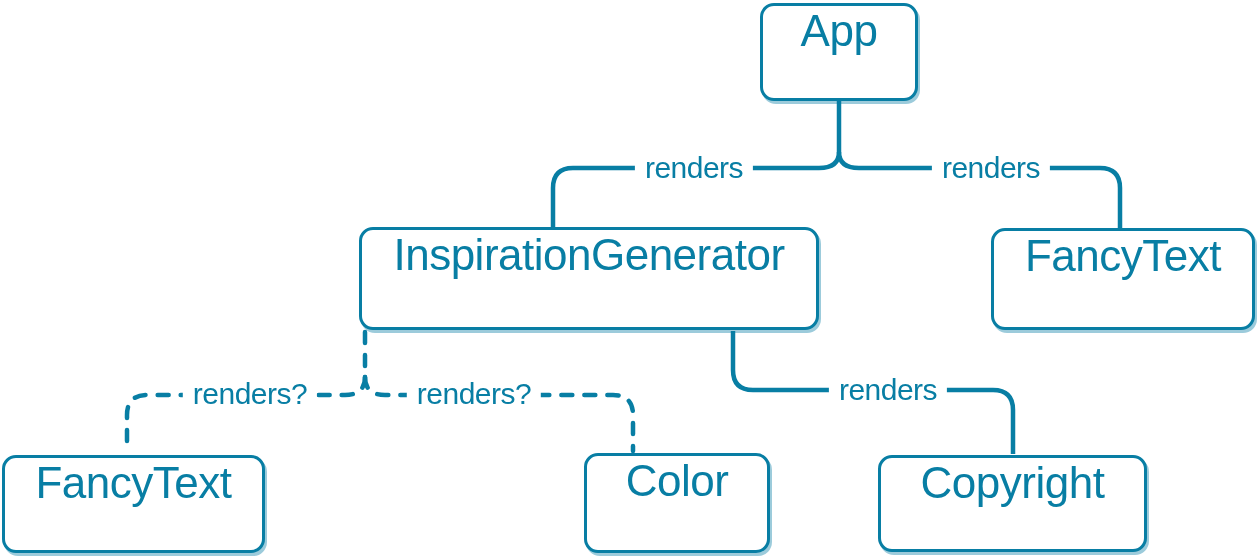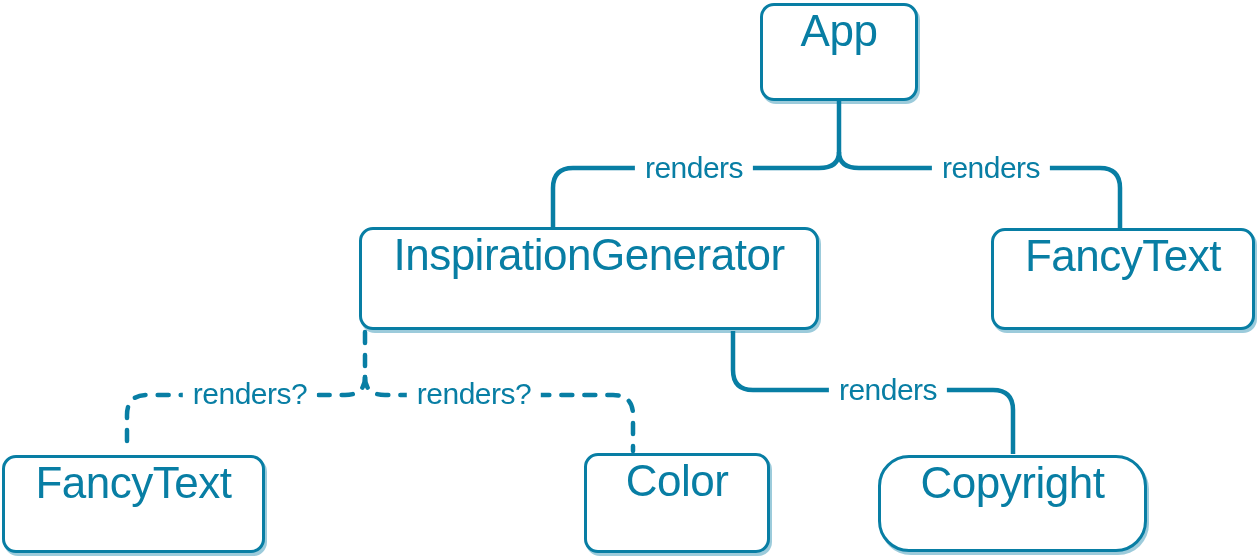--- a/index.html
+++ b/index.html
@@ -101,17 +101,17 @@
   </div>
 
   <div class="node" style="left:2px; top:455px; width:263px; height:98px;">
     <span>FancyText</span>
   </div>
 
   <div class="node" style="left:537px; top:453px; width:186px; height:100px;margin-left:47px;">
     <span>Color</span>
   </div>
 
-  <div class="node" style="left:878px; top:455px; width:269px; height:97px;border-radius:31px;">
+  <div class="node" style="left:878px; top:455px; width:269px; height:97px;">
     <span>Copyright</span>
   </div>
 
 </div>
 
 </body></html>

